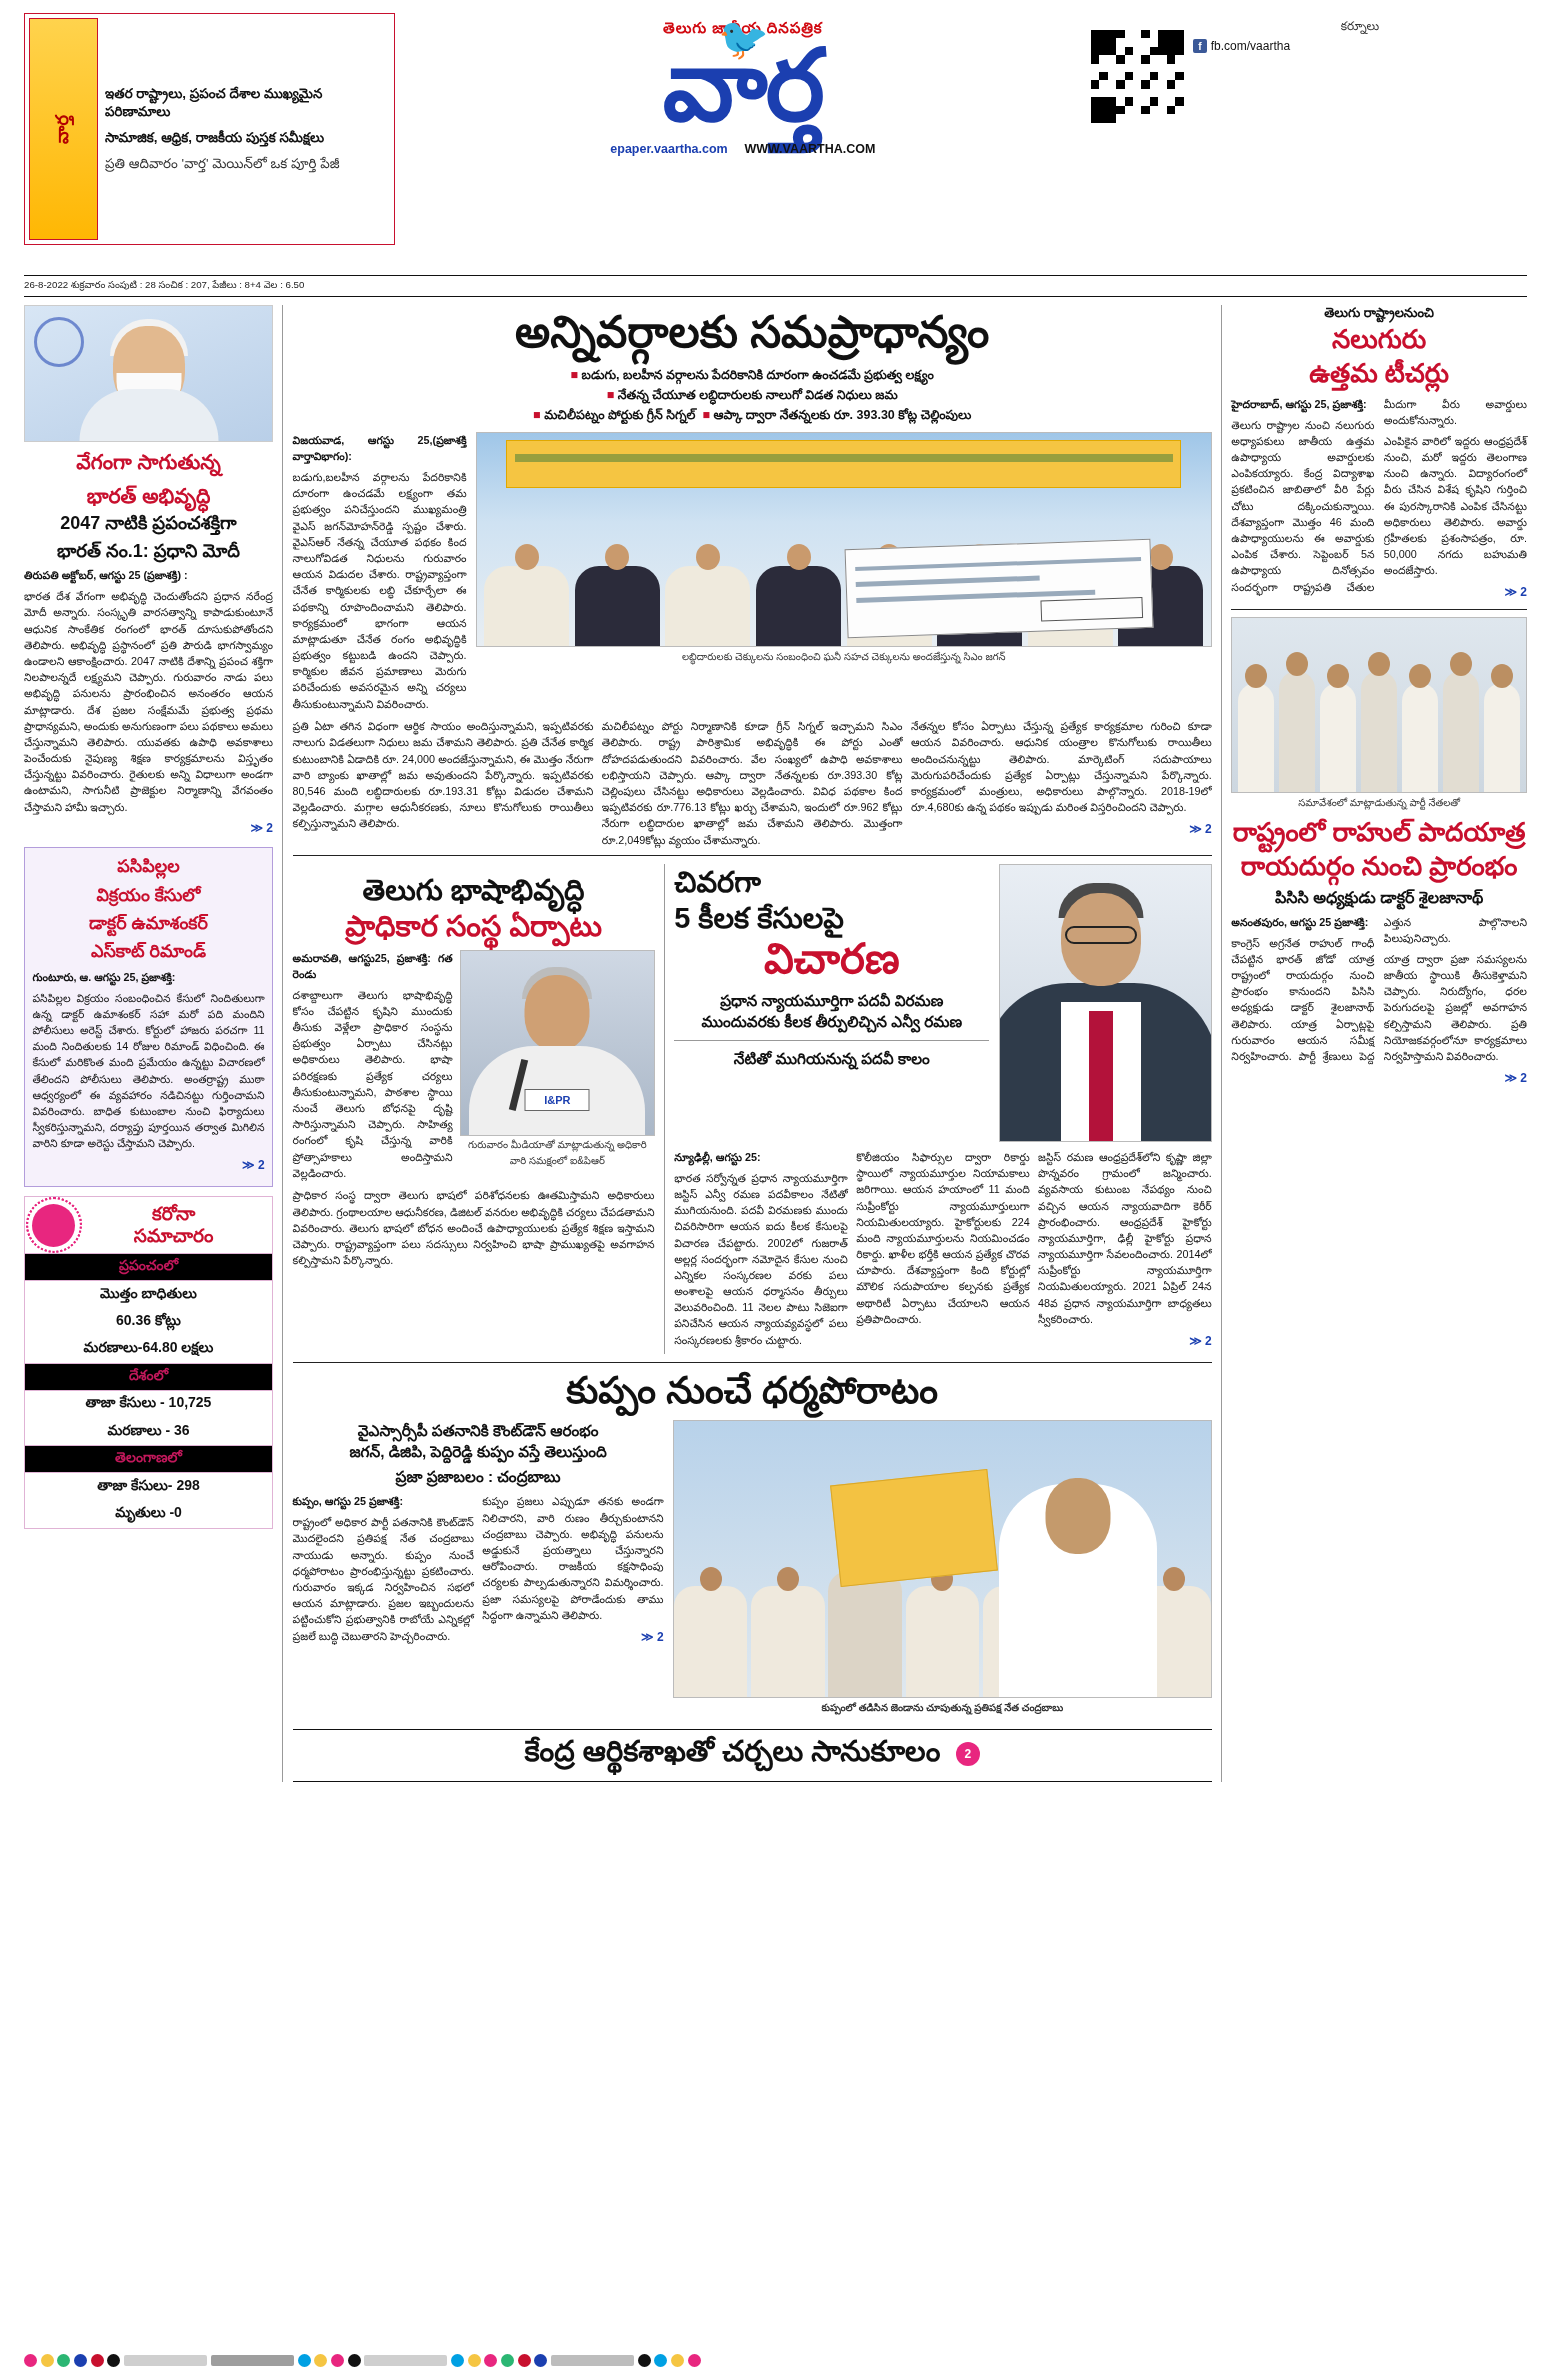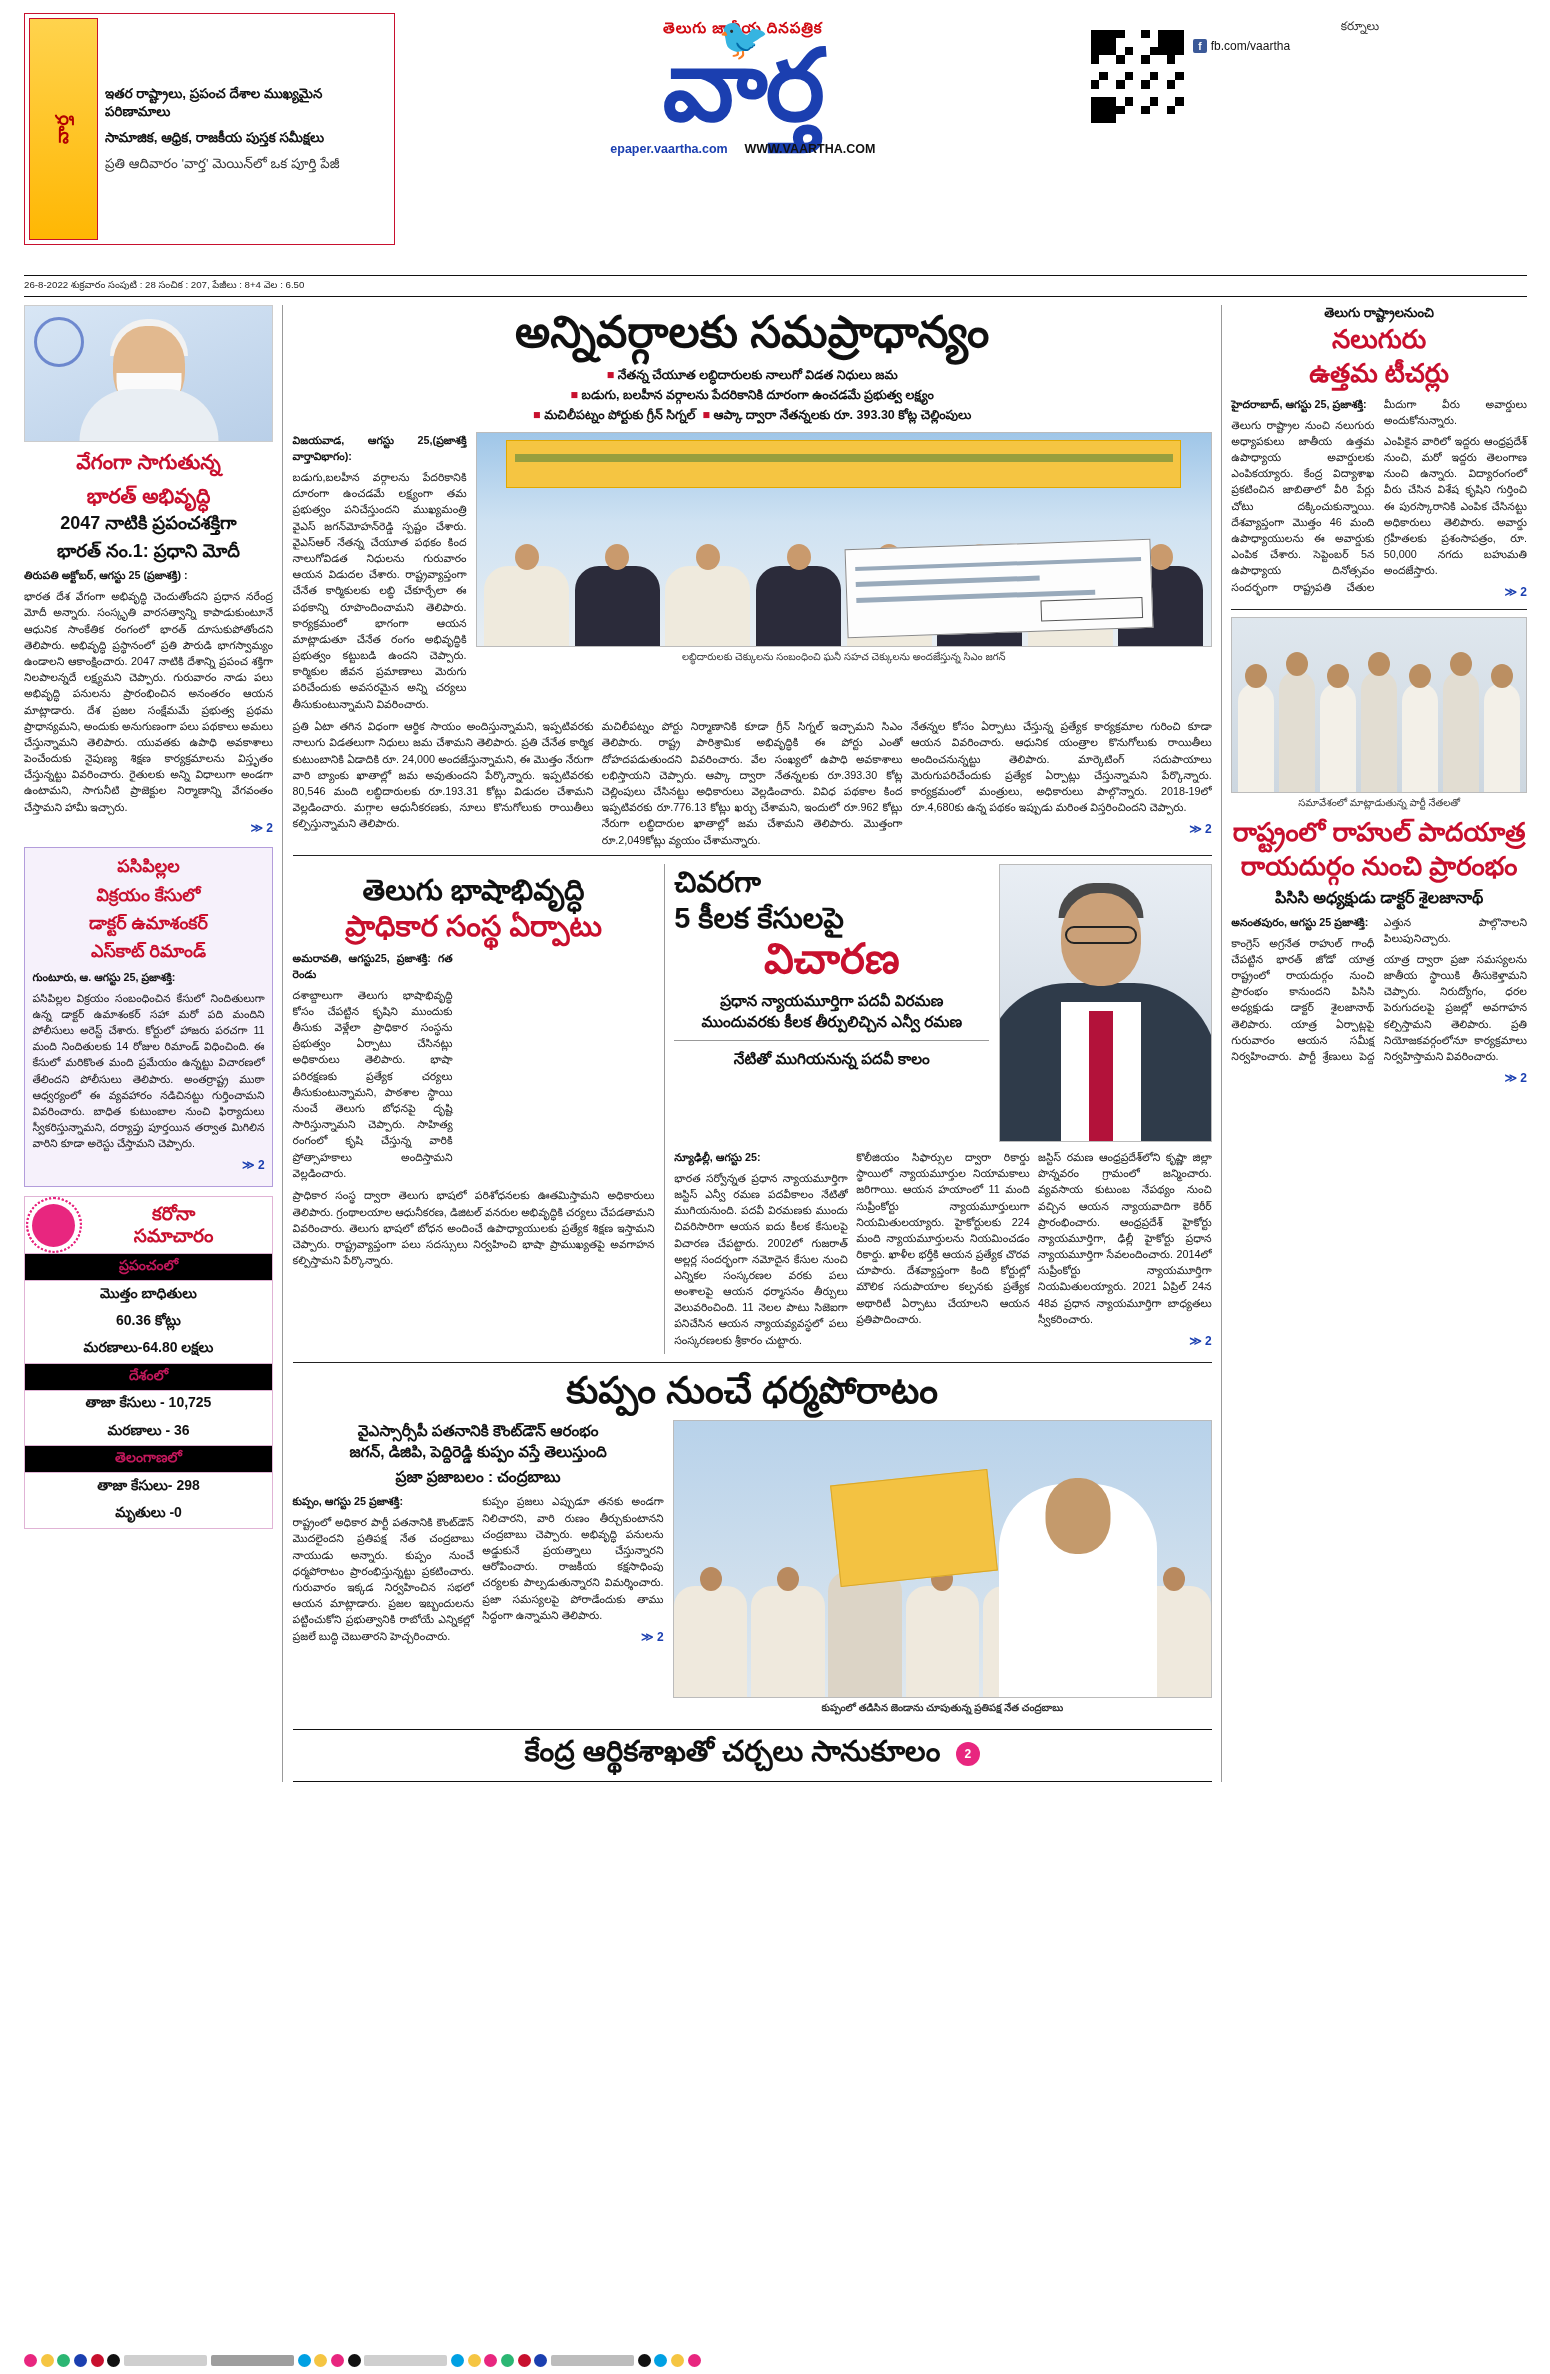--- a/index.html
+++ b/index.html
@@ -383,22 +383,22 @@
         <div class="cband">తెలంగాణలో</div>
         <div class="crow">తాజా కేసులు- 298</div>
         <div class="crow">మృతులు -0</div>
       </div>
     </div>
 
     <div class="col-m vrule" style="padding-left:9.3px;">
 
       <div class="m-head">అన్నివర్గాలకు సమప్రాధాన్యం</div>
       <div class="bullets">
+        <div><span class="b">■</span> <span>బడుగు, బలహీన వర్గాలను పేదరికానికి దూరంగా ఉంచడమే ప్రభుత్వ లక్ష్యం</span></div>
         <div><span class="b">■</span> <span>నేతన్న చేయూత లబ్ధిదారులకు నాలుగో విడత నిధులు జమ</span></div>
-        <div><span class="b">■</span> <span>బడుగు, బలహీన వర్గాలను పేదరికానికి దూరంగా ఉంచడమే ప్రభుత్వ లక్ష్యం</span></div>
         <div><span class="b">■</span> <span>మచిలీపట్నం పోర్టుకు గ్రీన్‌ సిగ్నల్‌</span>
              &nbsp;<span class="b">■</span> <span>ఆప్కా ద్వారా నేతన్నలకు రూ. 393.30 కోట్ల చెల్లింపులు</span></div>
       </div>
 
       <div style="display:flex; gap:9.3px;">
         <div style="width:174px;" class="te">
           <p><b>విజయవాడ, ఆగస్టు 25,(ప్రజాశక్తి వార్తావిభాగం):</b></p>
           <p>బడుగు,బలహీన వర్గాలను పేదరికానికి దూరంగా ఉంచడమే లక్ష్యంగా తమ ప్రభుత్వం పనిచేస్తుందని ముఖ్యమంత్రి వైఎస్‌ జగన్‌మోహన్‌రెడ్డి స్పష్టం చేశారు. వైఎస్‌ఆర్‌ నేతన్న చేయూత పథకం కింద నాలుగోవిడత నిధులను గురువారం ఆయన విడుదల చేశారు. రాష్ట్రవ్యాప్తంగా చేనేత కార్మికులకు లబ్ధి చేకూర్చేలా ఈ పథకాన్ని రూపొందించామని తెలిపారు. కార్యక్రమంలో భాగంగా ఆయన మాట్లాడుతూ చేనేత రంగం అభివృద్ధికి ప్రభుత్వం కట్టుబడి ఉందని చెప్పారు. కార్మికుల జీవన ప్రమాణాలు మెరుగు పరిచేందుకు అవసరమైన అన్ని చర్యలు తీసుకుంటున్నామని వివరించారు.</p>
         </div>
         <div style="flex:1;">
@@ -438,20 +438,31 @@
 
       <div style="display:flex; gap:9.3px;">
 
         <div style="width:362px;margin-top:8px;">
           <div class="m-head2">తెలుగు భాషాభివృద్ధి</div>
           <div class="m-head2" style="color:#c8102e;">ప్రాధికార సంస్థ ఏర్పాటు</div>
           <div style="display:flex; gap:7.4px; margin-top:5.6px;">
             <div class="te" style="width:160px;">
               <p><b>అమరావతి, ఆగస్టు25, ప్రజాశక్తి: గత రెండు</b></p>
               <p>దశాబ్దాలుగా తెలుగు భాషాభివృద్ధి కోసం చేపట్టిన కృషిని ముందుకు తీసుకు వెళ్లేలా ప్రాధికార సంస్థను ప్రభుత్వం ఏర్పాటు చేసినట్లు అధికారులు తెలిపారు. భాషా పరిరక్షణకు ప్రత్యేక చర్యలు తీసుకుంటున్నామని, పాఠశాల స్థాయి నుంచే తెలుగు బోధనపై దృష్టి సారిస్తున్నామని చెప్పారు. సాహిత్య రంగంలో కృషి చేస్తున్న వారికి ప్రోత్సాహకాలు అందిస్తామని వెల్లడించారు.</p>
+            </div>
+            <div style="flex:1;">
+              <div class="speaker-photo">
+                <div class="hair"></div>
+                  <div class="head"></div>
+                  <div class="torso"></div>
+                  <div class="mic"></div>
+                <div class="badge">I&amp;PR</div>
+              </div>
+              <div class="caption">గురువారం మీడియాతో మాట్లాడుతున్న అధికారి</div>
+              <div class="caption" style="margin-top:-3.7px">వారి సమక్షంలో ఐ&amp;పిఆర్‌</div>
             </div>
           </div>
           <div class="te" style="margin-top:1.9px;">ప్రాధికార సంస్థ ద్వారా తెలుగు భాషలో పరిశోధనలకు ఊతమిస్తామని అధికారులు తెలిపారు. గ్రంథాలయాల ఆధునీకరణ, డిజిటల్‌ వనరుల అభివృద్ధికి చర్యలు చేపడతామని వివరించారు. తెలుగు భాషలో బోధన అందించే ఉపాధ్యాయులకు ప్రత్యేక శిక్షణ ఇస్తామని చెప్పారు. రాష్ట్రవ్యాప్తంగా పలు సదస్సులు నిర్వహించి భాషా ప్రాముఖ్యతపై అవగాహన కల్పిస్తామని పేర్కొన్నారు.</div>
         </div>
 
         <div style="flex:1; border-left:0.9px solid #999; padding-left:9.3px;">
           <div style="display:flex; gap:9.3px;">
             <div style="flex:1;">
               <div class="m-head3">చివరగా</div>
               <div class="m-head3">5 కీలక కేసులపై</div>

